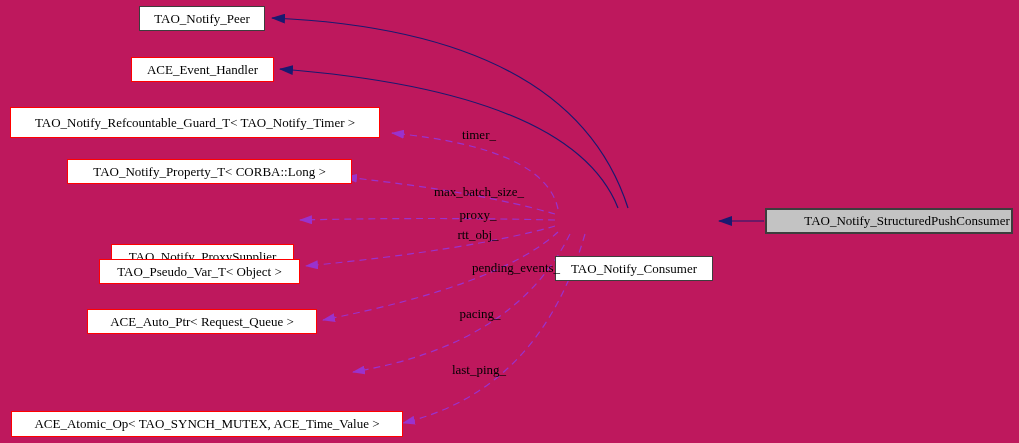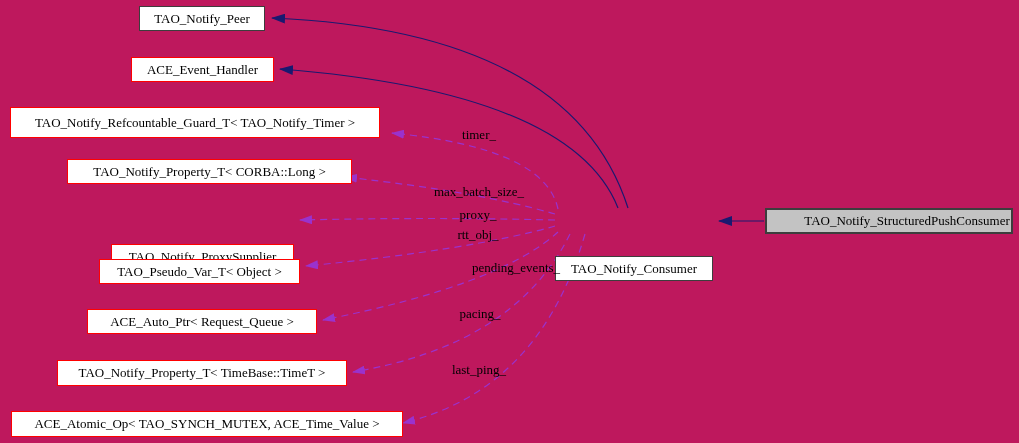--- a/index.html
+++ b/index.html
@@ -67,21 +67,20 @@
   <div class="node" style="left:10px;top:107px;width:370px;height:31px;">TAO_Notify_Refcountable_Guard_T&lt; TAO_Notify_Timer &gt;</div>
 
   <div class="node" style="left:67px;top:159px;width:285px;height:25px;">TAO_Notify_Property_T&lt; CORBA::Long &gt;</div>
 
   <div class="node" style="left:111px;top:208px;width:183px;height:25px;margin-top:36px;">TAO_Notify_ProxySupplier</div>
 
   <div class="node" style="left:87px;top:309px;width:230px;height:25px;">ACE_Auto_Ptr&lt; Request_Queue &gt;</div>
 
   <div class="node" style="left:99px;top:259px;width:201px;height:25px;">TAO_Pseudo_Var_T&lt; Object &gt;</div>
 
-  <div class="node" style="left:57px;top:360px;width:290px;height:26px;">TAO_Notify_Property_T&lt; TimeBase::TimeT &gt;</div>
 
   <div class="node" style="left:5px;top:411px;width:392px;height:26px;margin-left:6px;">ACE_Atomic_Op&lt; TAO_SYNCH_MUTEX, ACE_Time_Value &gt;</div>
 
   <div class="node dark" style="left:555px;top:208px;width:158px;height:25px;margin-top:48px;">TAO_Notify_Consumer</div>
 
   <div class="node current" style="left:765px;top:208px;width:248px;height:26px;padding-left:36px;">TAO_Notify_StructuredPushConsumer</div>
 
   <div class="edge-label" style="left:479px;top:135px;">timer_</div>
 
   <div class="edge-label" style="left:479px;top:182px;margin-top:10px;">max_batch_size_</div>

